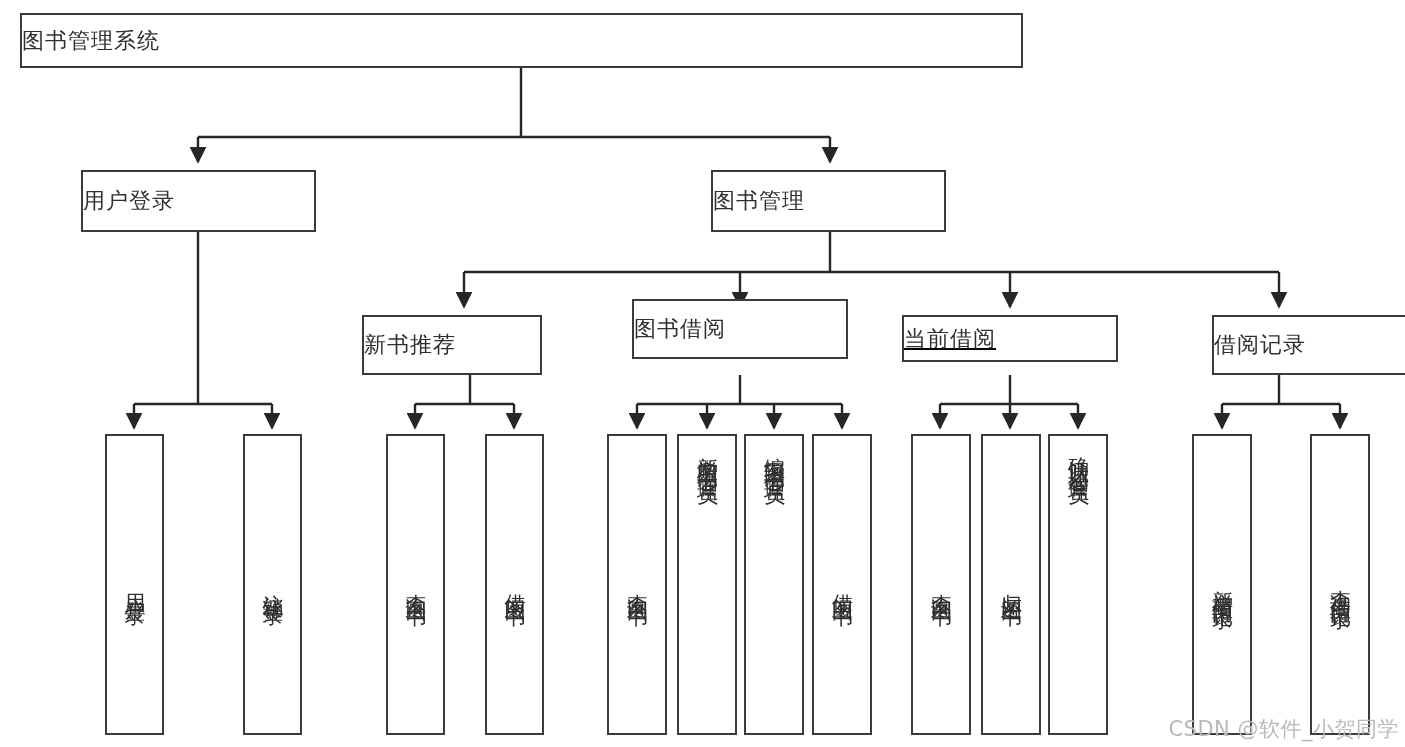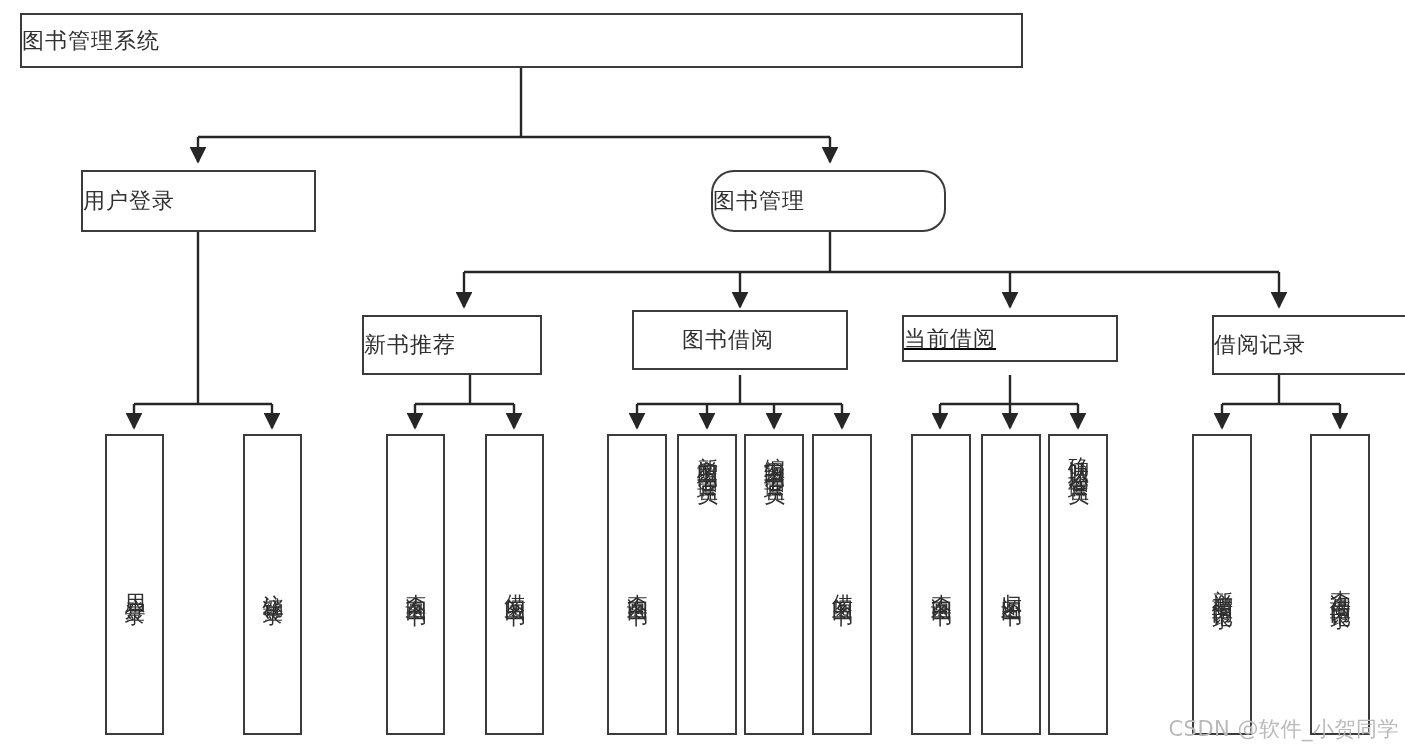--- a/index.html
+++ b/index.html
@@ -128,28 +128,28 @@
     </g>
   </svg>
 
   <div class="node" style="left:20px; top:13px; width:1003px; height:55px;">
     <span class="label">图书管理系统</span>
   </div>
 
   <div class="node" style="left:81px; top:170px; width:235px; height:62px;">
     <span class="label">用户登录</span>
   </div>
-  <div class="node" style="left:711px; top:170px; width:235px; height:62px;border-radius:23px;">
+  <div class="node" style="left:711px; top:170px; width:235px; height:62px;">
     <span class="label">图书管理</span>
   </div>
 
   <div class="node" style="left:362px; top:315px; width:180px; height:60px;">
     <span class="label">新书推荐</span>
   </div>
-  <div class="node" style="left:632px; top:310px; width:216px; height:60px;padding-left:48px;">
+  <div class="node" style="left:632px; top:299px; width:216px; height:60px;">
     <span class="label">图书借阅</span>
   </div>
   <div class="node" style="left:902px; top:315px; width:216px; height:47px;text-decoration:underline;">
     <span class="label">当前借阅</span>
   </div>
   <div class="node" style="left:1172px; top:315px; width:216px; height:60px;margin-left:40px;">
     <span class="label">借阅记录</span>
   </div>
 
   <div class="node vertical centered" style="left:105px; top:434px; width:59px; height:301px;">

